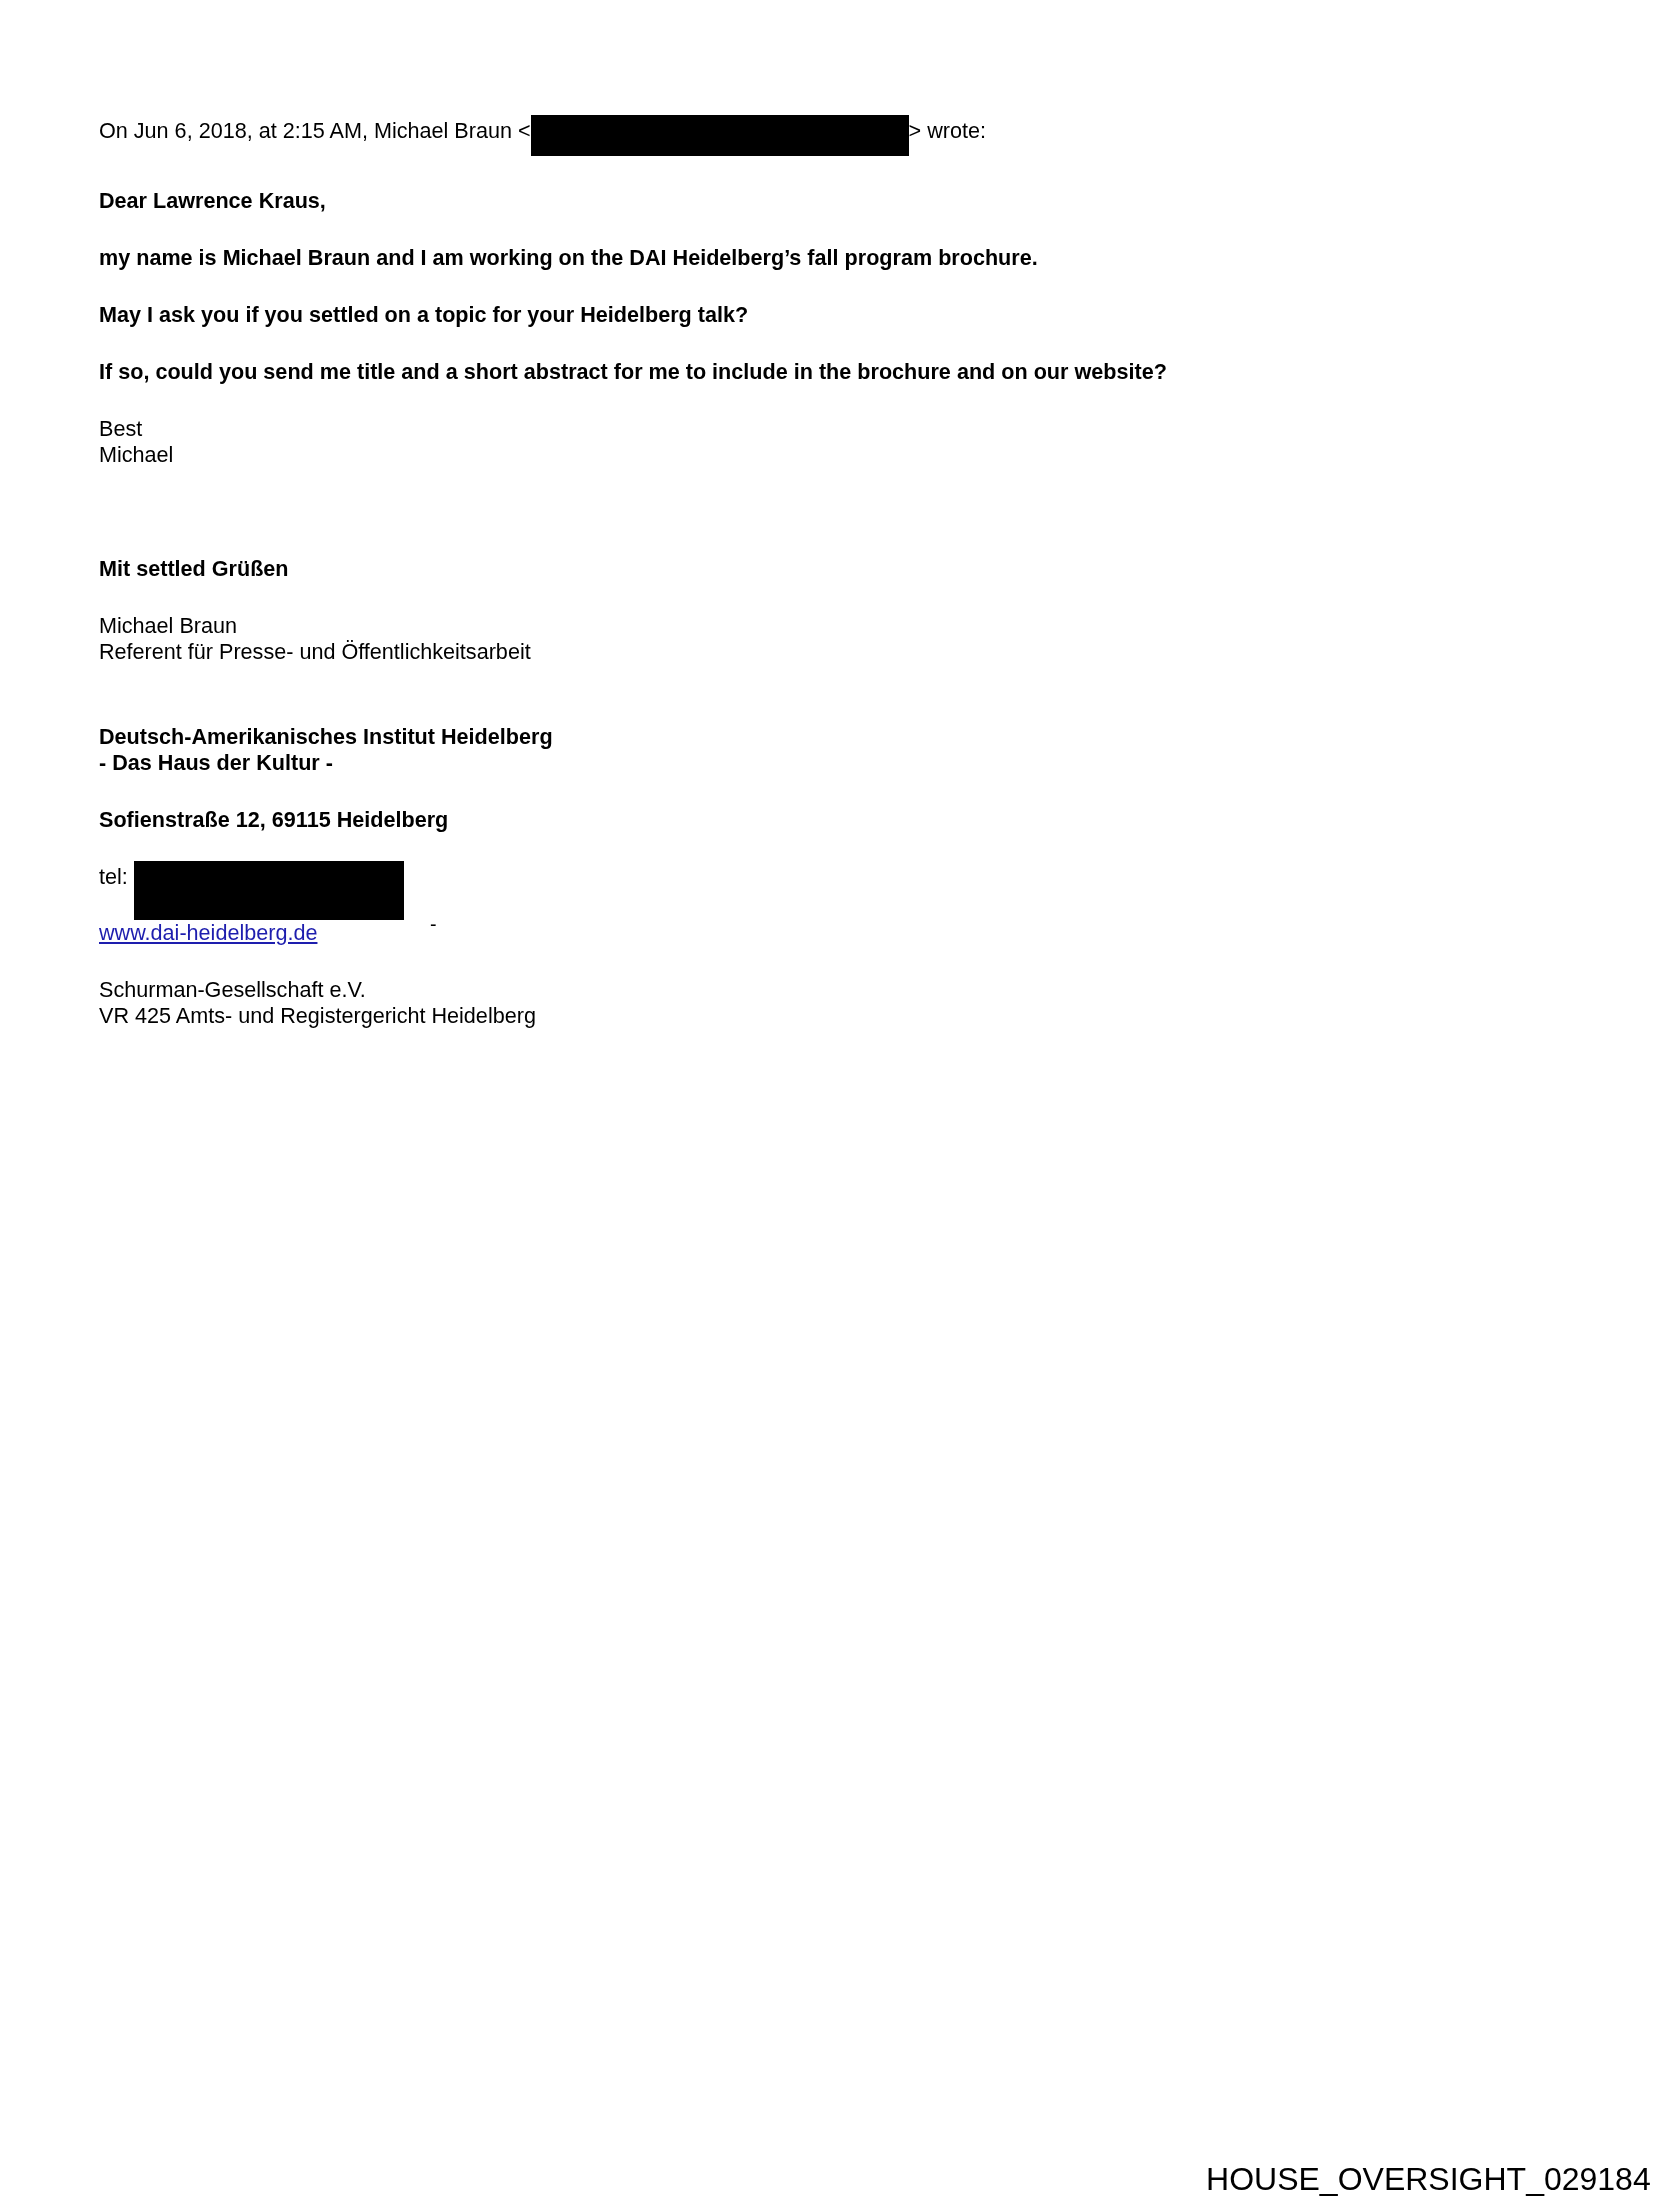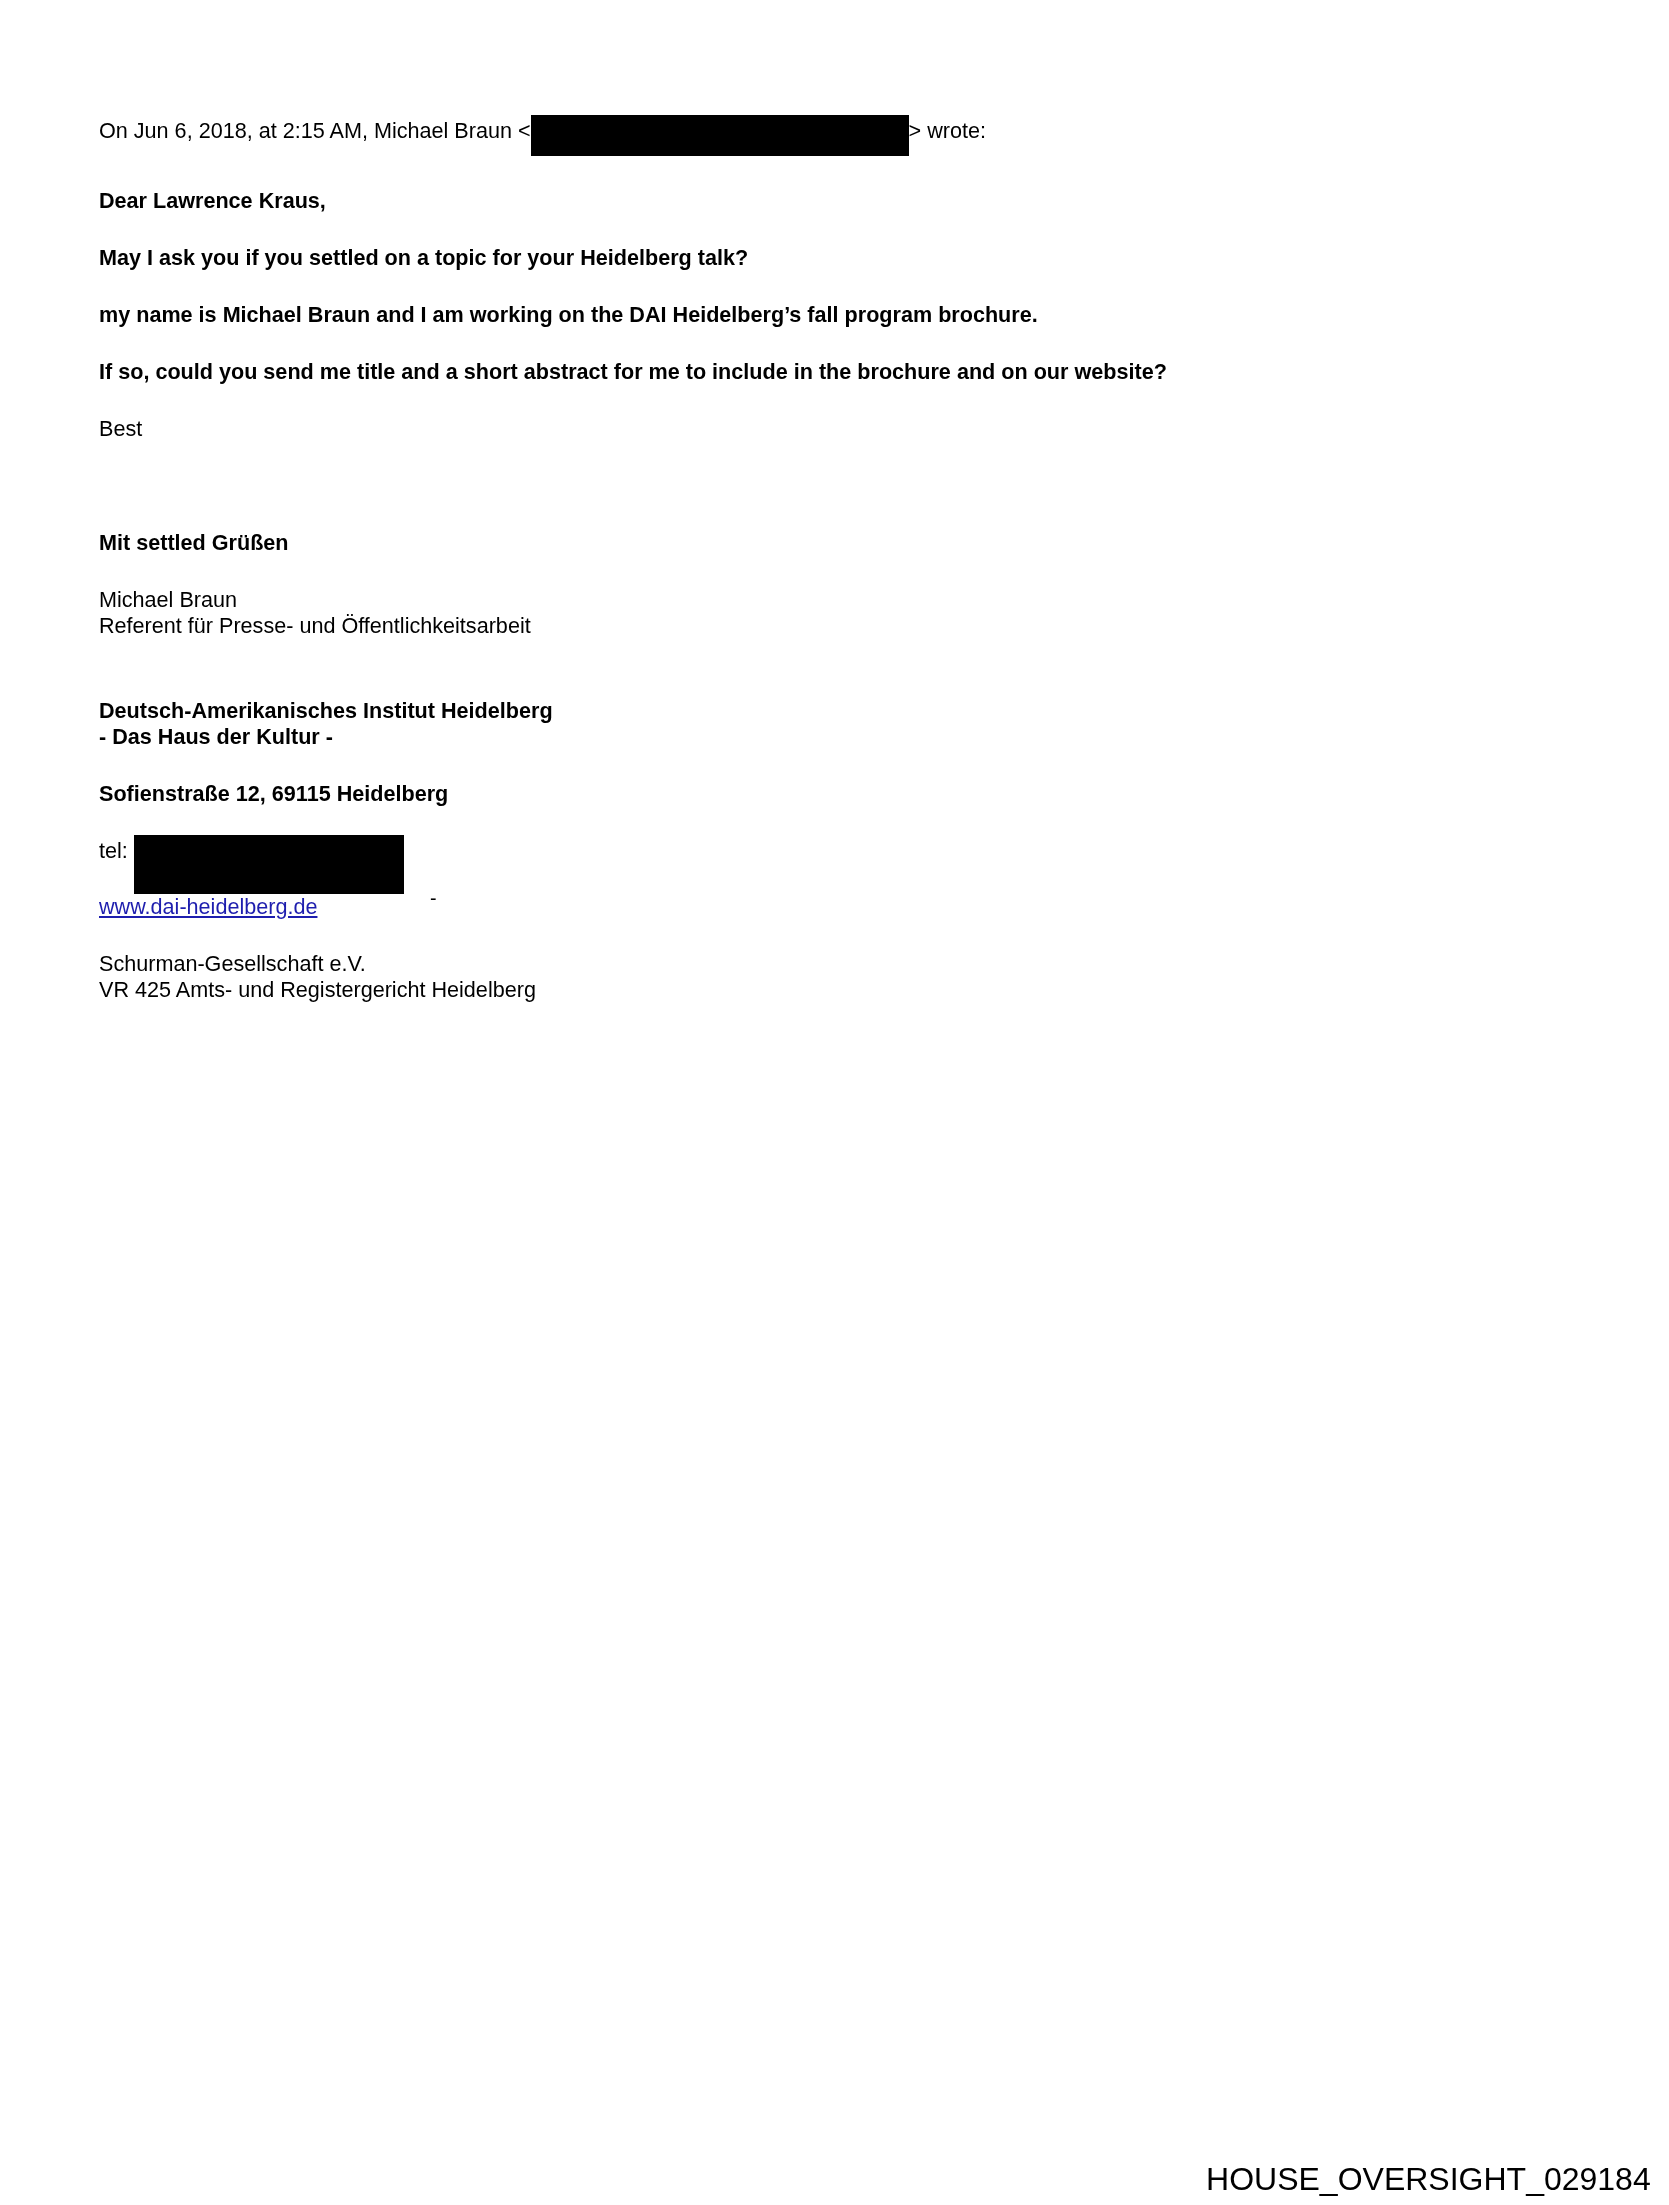--- a/index.html
+++ b/index.html
@@ -78,28 +78,29 @@
 <body>
 
 <div class="content">
 
   <div class="para-first">
     <span>On Jun 6, 2018, at 2:15 AM, Michael Braun &lt;</span><span class="redact-email"></span><span>&gt; wrote:</span>
   </div>
 
   <div class="para">Dear Lawrence Kraus,</div>
 
+  <div class="para">my name is Michael Braun and I am working on the DAI Heidelberg’s fall program brochure.</div>
+
   <div class="para">May I ask you if you settled on a topic for your Heidelberg talk?</div>
-
-  <div class="para">my name is Michael Braun and I am working on the DAI Heidelberg’s fall program brochure.</div>
 
   <div class="para">If so, could you send me title and a short abstract for me to include in the brochure and on our website?</div>
 
   <div class="after-signoff">
     <div>Best</div>
+    <div>Michael</div>
   </div>
 
   <div class="para">Mit settled Grüßen</div>
 
   <div class="after-name-block">
     <div>Michael Braun</div>
     <div>Referent für Presse- und Öffentlichkeitsarbeit</div>
   </div>
 
   <div class="para">

